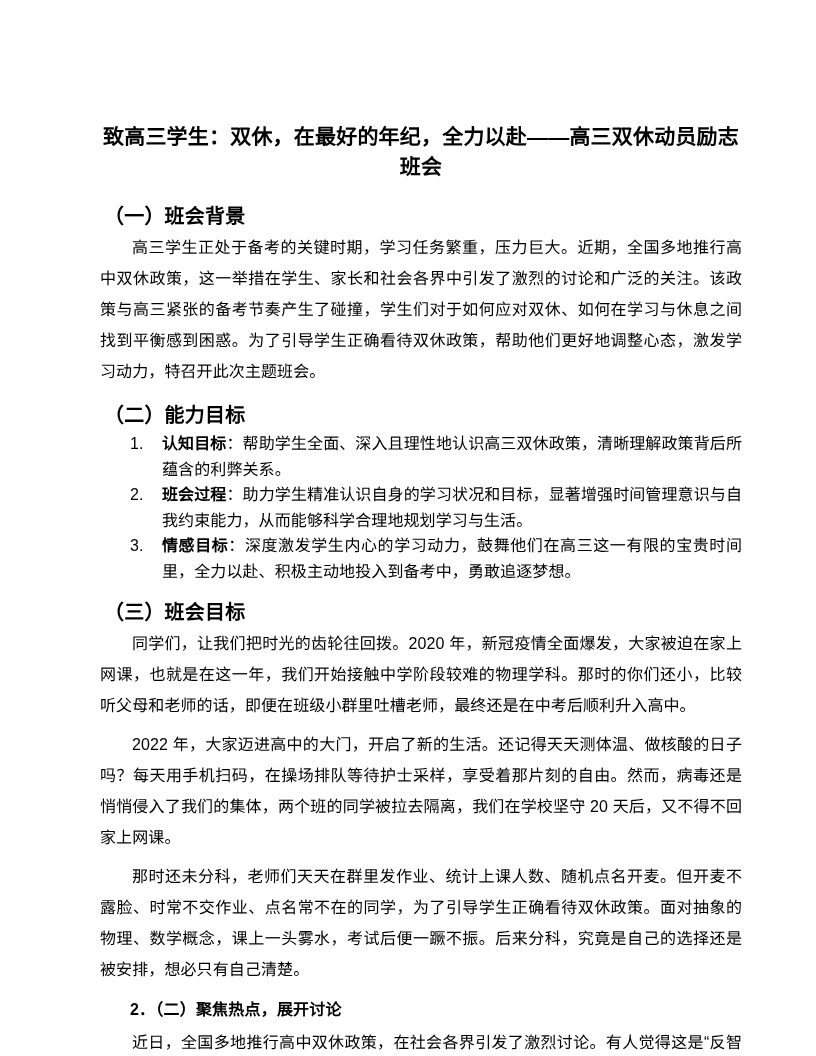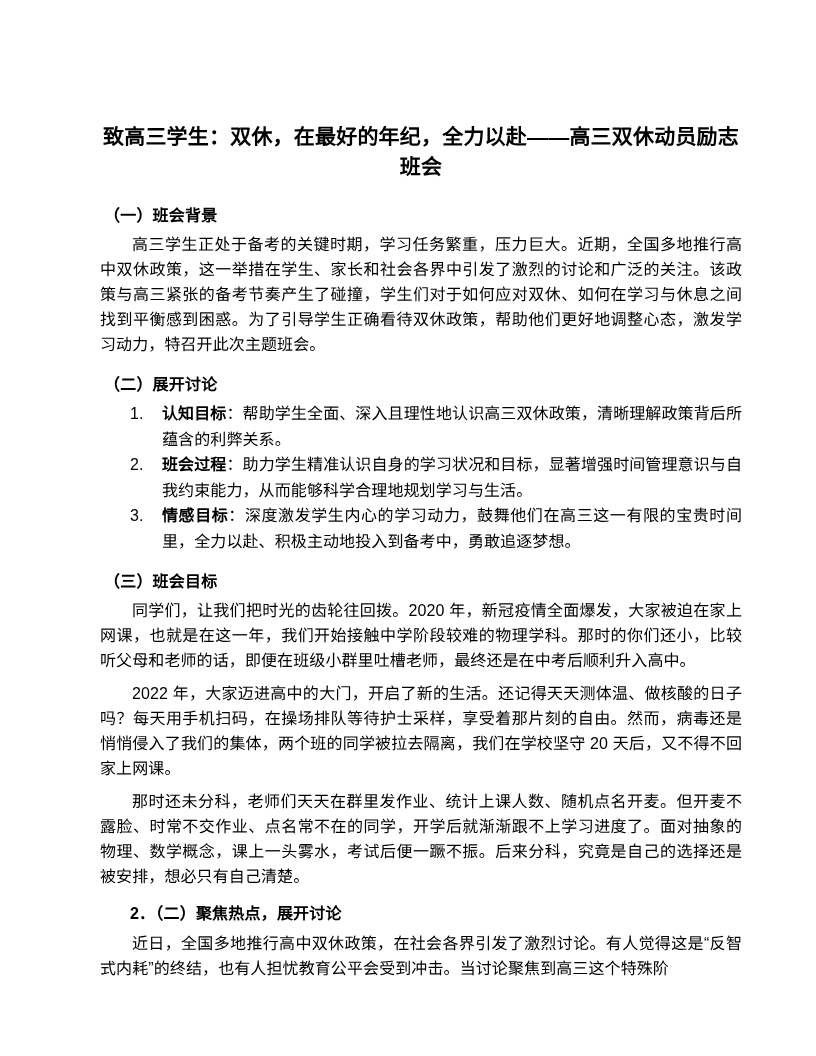--- a/index.html
+++ b/index.html
@@ -33,21 +33,21 @@
     font-weight: bold;
     line-height: 30px;
     text-align: center;
     letter-spacing: 0.2px;
     margin: 0 0 20px 0;
     word-break: break-all;
   }
 
   
   .h-sec {
-    font-size: 16px;
+    font-size: 20px;
     font-weight: bold;
     line-height: 28px;
     margin: 0 0 2px 0;
     padding-left: 4px;
     letter-spacing: 0.2px;
   }
   .h-sec.gap-top { margin-top: 14px; }
 
   
   .h-sub {
@@ -55,21 +55,21 @@
     font-weight: bold;
     line-height: 26px;
     margin: 12px 0 4px 0;
     padding-left: 30px;
     letter-spacing: 0.2px;
   }
 
   
   .para {
     font-size: 16px;
-    line-height: 25px;
+    line-height: 31px;
     margin: 0 0 8px 0;
     text-indent: 2em;
     text-align: justify;
     text-justify: inter-ideograph;
     word-break: break-all;
     letter-spacing: 0.1px;
   }
   .para:last-child { margin-bottom: 16px; }
 
   
@@ -104,38 +104,38 @@
 <body>
 
 <div class="page">
   <div class="content">
 
     <h1 class="doc-title">致高三学生：双休，在最好的年纪，全力以赴——高三双休动员励志班会</h1>
 
     <h2 class="h-sec">（一）班会背景</h2>
     <p class="para">高三学生正处于备考的关键时期，学习任务繁重，压力巨大。近期，全国多地推行高中双休政策，这一举措在学生、家长和社会各界中引发了激烈的讨论和广泛的关注。该政策与高三紧张的备考节奏产生了碰撞，学生们对于如何应对双休、如何在学习与休息之间找到平衡感到困惑。为了引导学生正确看待双休政策，帮助他们更好地调整心态，激发学习动力，特召开此次主题班会。</p>
 
-    <h2 class="h-sec gap-top">（二）展开讨论</h2>
+    <h2 class="h-sec gap-top">（二）能力目标</h2>
     <ol class="goal-list">
       <li>
         <span class="marker">1.</span><span class="bold-run">认知目标</span><span>：</span><span>帮助学生全面、深入且理性地认识高三双休政策，清晰理解政策背后所蕴含的利弊关系。</span>
       </li>
       <li>
         <span class="marker">2.</span><span class="bold-run">班会过程</span><span>：</span><span>助力学生精准认识自身的学习状况和目标，显著增强时间管理意识与自我约束能力，从而能够科学合理地规划学习与生活。</span>
       </li>
       <li>
         <span class="marker">3.</span><span class="bold-run">情感目标</span><span>：</span><span>深度激发学生内心的学习动力，鼓舞他们在高三这一有限的宝贵时间里，全力以赴、积极主动地投入到备考中，勇敢追逐梦想。</span>
       </li>
     </ol>
 
     <h2 class="h-sec gap-top">（三）班会目标</h2>
 
     <p class="para">同学们，让我们把时光的齿轮往回拨。2020 年，新冠疫情全面爆发，大家被迫在家上网课，也就是在这一年，我们开始接触中学阶段较难的物理学科。那时的你们还小，比较听父母和老师的话，即便在班级小群里吐槽老师，最终还是在中考后顺利升入高中。</p>
     <p class="para">2022 年，大家迈进高中的大门，开启了新的生活。还记得天天测体温、做核酸的日子吗？每天用手机扫码，在操场排队等待护士采样，享受着那片刻的自由。然而，病毒还是悄悄侵入了我们的集体，两个班的同学被拉去隔离，我们在学校坚守 20 天后，又不得不回家上网课。</p>
-    <p class="para">那时还未分科，老师们天天在群里发作业、统计上课人数、随机点名开麦。但开麦不露脸、时常不交作业、点名常不在的同学，开学后就渐渐跟不上学习进度了。面对抽象的物理、数学概念，课上一头雾水，考试后便一蹶不振。后来分科，究竟是自己的选择还是被安排，想必只有自己清楚。</p>
+    <p class="para">那时还未分科，老师们天天在群里发作业、统计上课人数、随机点名开麦。但开麦不露脸、时常不交作业、点名常不在的同学，为了引导学生正确看待双休政策。面对抽象的物理、数学概念，课上一头雾水，考试后便一蹶不振。后来分科，究竟是自己的选择还是被安排，想必只有自己清楚。</p>
 
     <h3 class="h-sub">
       <span>2</span><span>．</span><span>（二）聚焦热点，展开讨论</span>
     </h3>
     <p class="para">近日，全国多地推行高中双休政策，在社会各界引发了激烈讨论。有人觉得这是“反智式内耗”的终结，也有人担忧教育公平会受到冲击。当讨论聚焦到高三这个特殊阶</p>
 
   </div>
 </div>
 
 </body></html>

